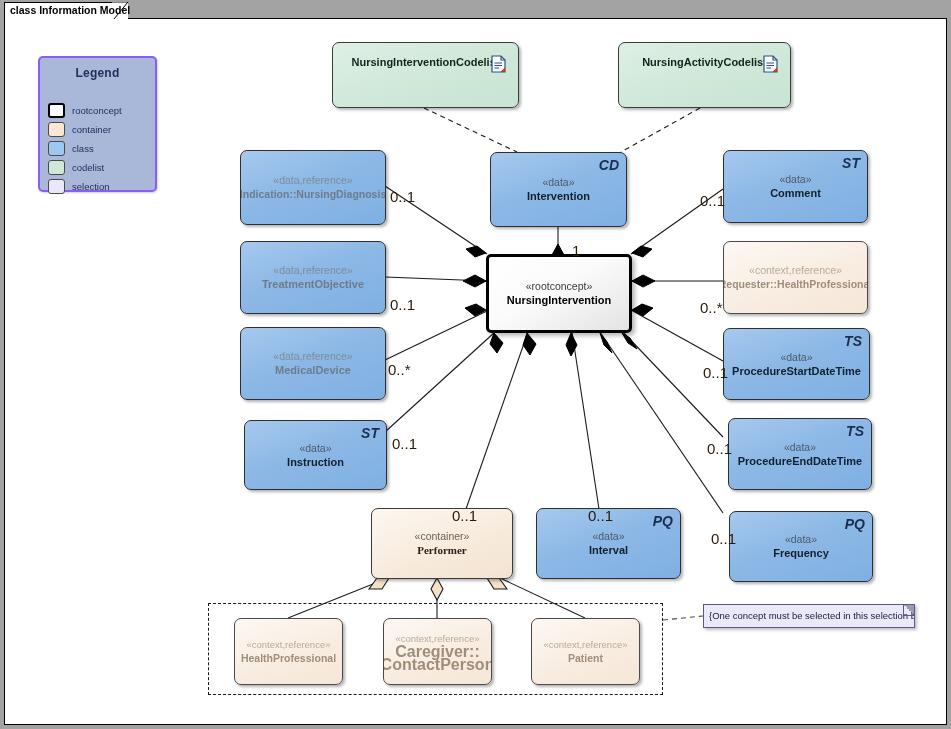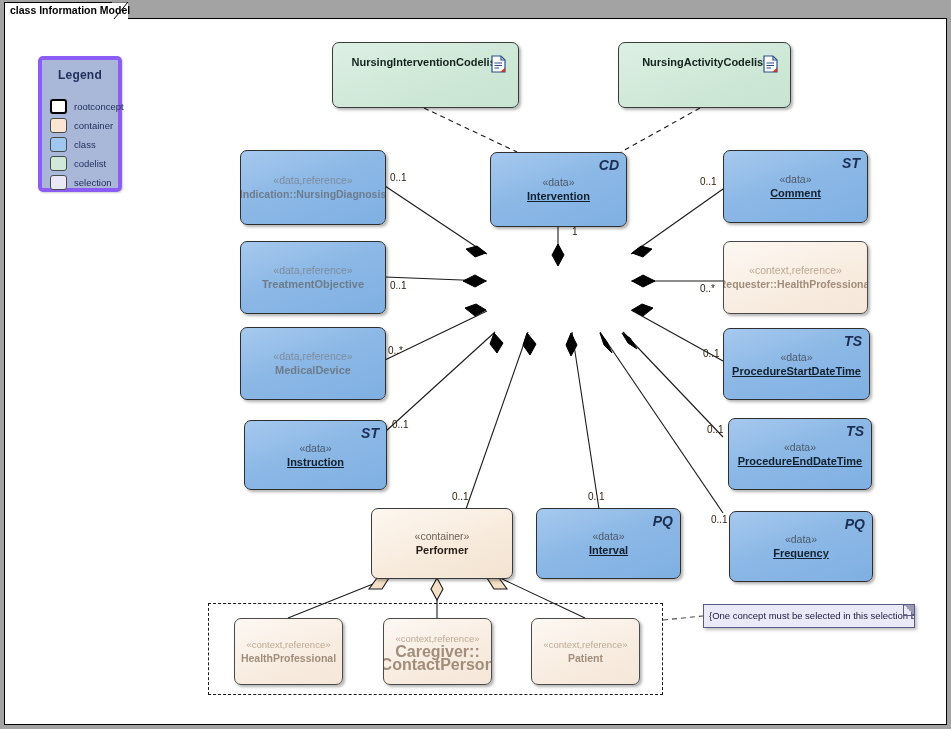--- a/index.html
+++ b/index.html
@@ -95,41 +95,41 @@
     color: #1b2d50;
     font-weight: bold;
   }
 
   
   .t-data {
     background: linear-gradient(160deg, #a6c9ee 0%, #8cb8e6 45%, #7fb0e3 100%);
     border-color: #2f2f2f;
   }
   .t-data .stereo { color: #4c5a6b; text-align: center; }
-  .t-data .nname  { color: #11202e; text-decoration: underline; }
+  .t-data .nname  { color: #11202e; }
 
   .t-data-ref {
     background: linear-gradient(160deg, #a6c9ee 0%, #8cb8e6 45%, #7fb0e3 100%);
     border-color: #2f2f2f;
   }
   .t-data-ref .stereo { color: #7e8c9c; }
   .t-data-ref .nname  { color: #6d7c8c; font-weight: bold; }
 
   .t-codelist {
     background: linear-gradient(160deg, #ddf0e4 0%, #cfe8d8 55%, #c8e4d2 100%);
     border-color: #3b3b3b;
   }
   .t-codelist .nname { color: #14231c; }
 
   .t-container {
     background: linear-gradient(160deg, #fdf7f0 0%, #f7eadb 60%, #f3e3d1 100%);
     border-color: #3b3b3b;
   }
   .t-container .stereo { color: #6d6257; }
-  .t-container .nname  { color: #2a221a; }
+  .t-container .nname  { color: #2a221a; font-family: Liberation Serif, serif; }
 
   .t-context-ref {
     background: linear-gradient(160deg, #fdf8f3 0%, #f8ece0 60%, #f5e7d8 100%);
     border-color: #4a4a4a;
   }
   .t-context-ref .stereo { color: #bda994; }
   .t-context-ref .nname  { color: #a08d7a; font-weight: bold; }
 
   .t-root {
     background: linear-gradient(150deg, #ffffff 0%, #fbfbfb 45%, #e3e3e3 100%);
@@ -144,36 +144,36 @@
   .doc-icon {
     position: absolute;
     right: 12px; top: 12px;
     width: 15px; height: 18px;
   }
 
   
   #legend {
     position: absolute;
     left: 38px; top: 56px;
-    width: 84px; height: 136px;
+    width: 119px; height: 136px;
     background: #a9b8d8;
-    border: 4px solid #8b5cf6;
+    border: 2px solid #8b5cf6;
     border-radius: 5px;
     z-index: 4;
     box-shadow: 1px 1px 2px rgba(0,0,0,0.18);
   }
   #legend .lg-title {
     text-align: center;
     font-size: 12px;
     font-weight: bold;
     color: #21305c;
     margin-top: 8px;
     letter-spacing: .2px;
   }
-  #legend .lg-rows { margin-top: 15px; padding-left: 8px; }
+  #legend .lg-rows { margin-top: 21px; padding-left: 8px; }
   .lg-row {
     display: flex;
     align-items: center;
     height: 19px;
   }
   .lg-swatch {
     width: 17px; height: 15px;
     border: 1px solid #4a4a4a;
     border-radius: 3px;
     flex: 0 0 auto;
@@ -223,23 +223,24 @@
     width: 11px; height: 11px;
     background: linear-gradient(225deg, #9a9ab5 0 50%, transparent 50%);
     border-left: 1px solid #5a5a8a;
     border-bottom: 1px solid #5a5a8a;
   }
 
   
   .mult {
     position: absolute;
     z-index: 5;
-    font-size: 10px;
+    font-size: 15px;
     color: #2a1a08;
     white-space: nowrap;
+    margin-top: 16px;
   }
 </style>
 </head>
 <body>
 
 <div id="canvas">
 
   <div id="frame"></div>
   <div id="tab"></div>
   <svg id="tab-slant" viewBox="0 0 18 18">
@@ -364,20 +365,24 @@
       <path d="M9.5,17 L14,12.5 V17 Z" fill="#d0341f"></path>
     </svg>
   </div>
 
   <div class="node t-data" style="left:490px; top:152px; width:137px; height:75px;">
     <span class="corner">CD</span>
     <div class="stereo">«data»</div>
     <div class="nname">Intervention</div>
   </div>
 
+  <div class="node t-root" style="left:486px; top:254px; width:146px; height:79px;">
+    <div class="stereo">«rootconcept»</div>
+    <div class="nname">NursingIntervention</div>
+  </div>
 
   <div class="node t-data-ref" style="left:240px; top:150px; width:146px; height:75px;">
     <div class="stereo">«data,reference»</div>
     <div class="nname" style="font-size:10.5px;">Indication::NursingDiagnosis</div>
   </div>
 
   <div class="node t-data-ref" style="left:240px; top:241px; width:146px; height:73px;">
     <div class="stereo">«data,reference»</div>
     <div class="nname">TreatmentObjective</div>
   </div>

